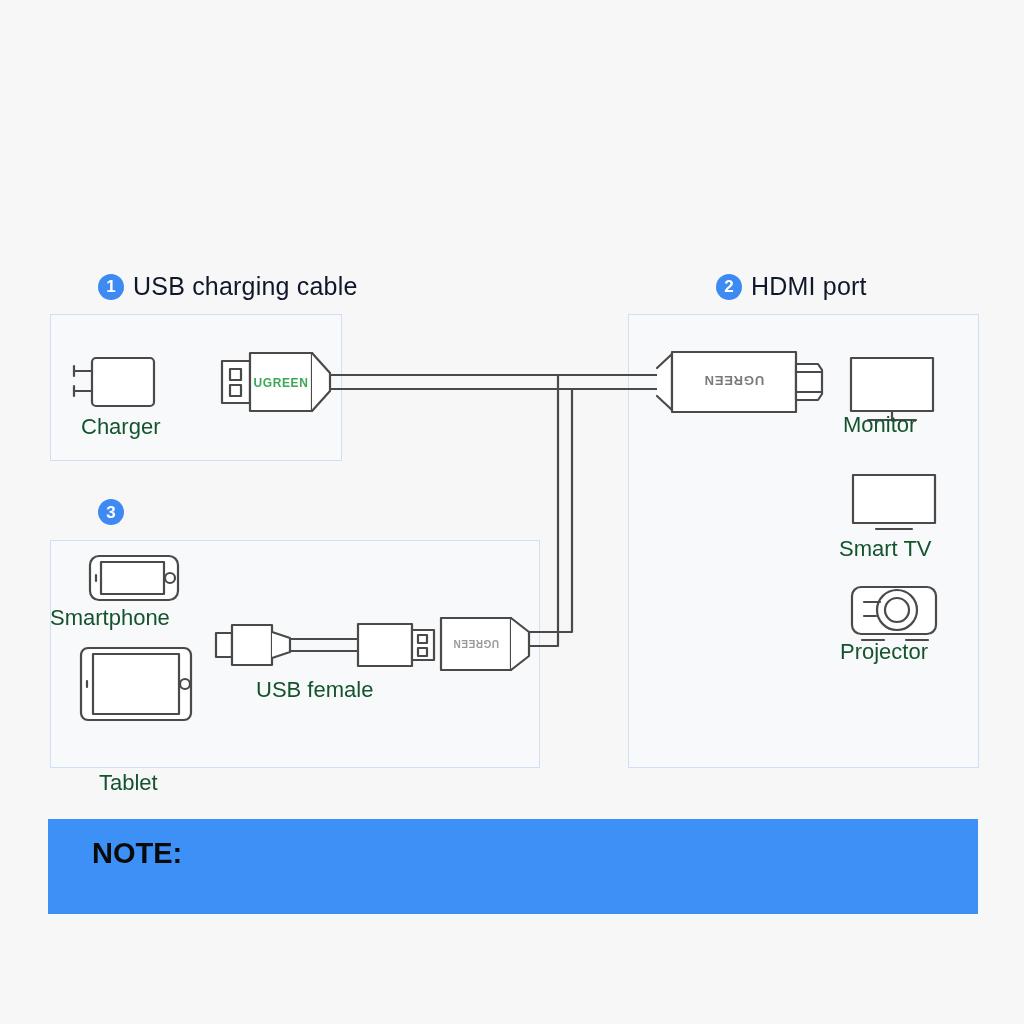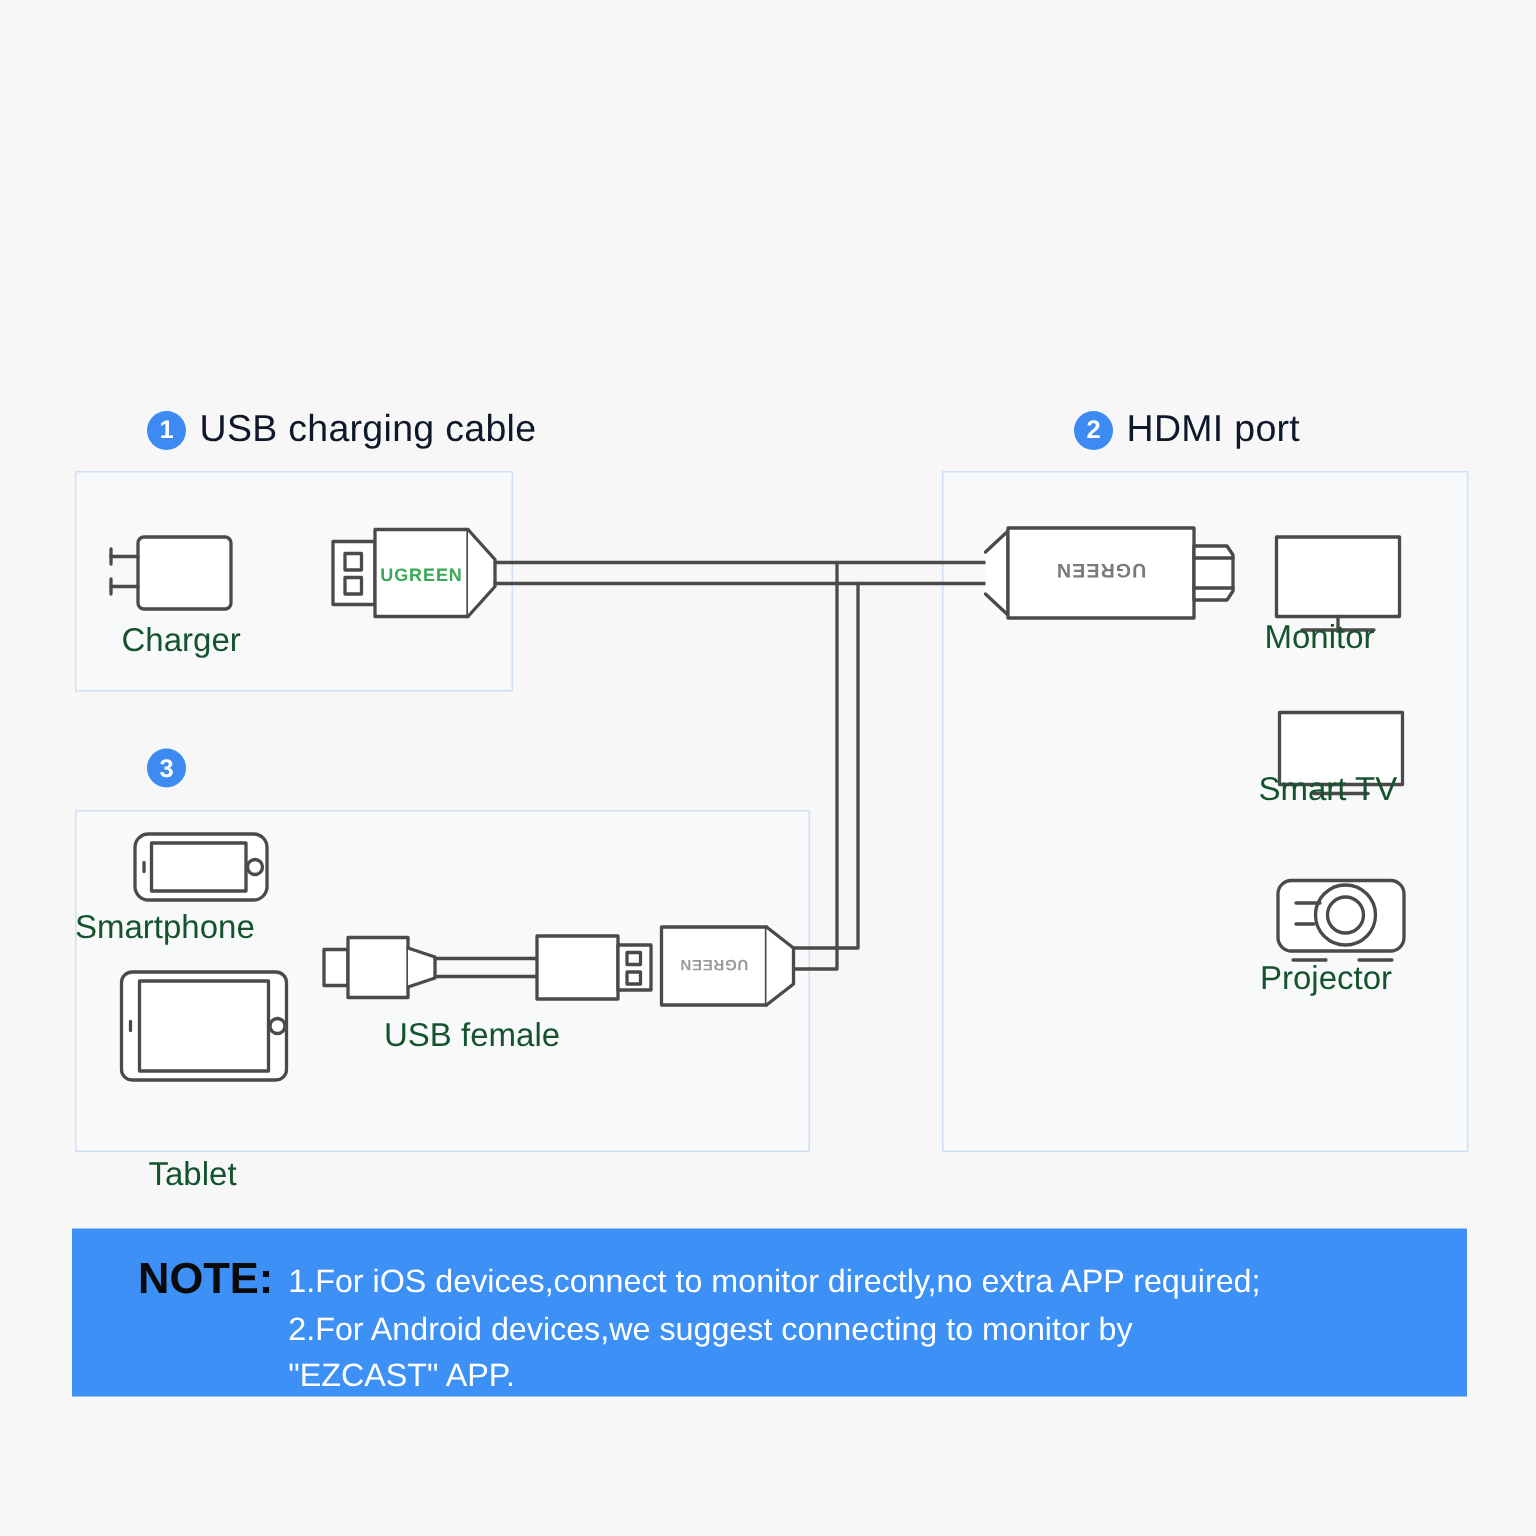--- a/index.html
+++ b/index.html
@@ -48,21 +48,21 @@
   #panel3{left:50px;top:540px;width:488px;height:226px;}
 
   
   .cap{position:absolute;color:#14532d;font-size:22px;white-space:nowrap;}
 
   
   #art{position:absolute;left:0;top:0;width:1024px;height:1024px;pointer-events:none;}
 
   
   .note-box{
-    position:absolute;left:48px;top:819px;width:930px;height:112px;
+    position:absolute;left:48px;top:819px;width:930px;height:95px;
     background:#3d90f5;
     display:flex;align-items:flex-start;
     padding:0;box-sizing:border-box;
   }
   .note-label{
     color:#0a0a0a;font-size:29px;font-weight:bold;
     margin:18px 0 0 44px;white-space:nowrap;
     font-family:"Liberation Sans", sans-serif;
   }
   .note-lines{
@@ -195,28 +195,23 @@
 
     <text x="281" y="387" font-family="Liberation Sans, sans-serif" font-size="12" font-weight="bold" letter-spacing="0.6" fill="#3aa856" text-anchor="middle">UGREEN</text>
 
     <text x="734" y="384" font-family="Liberation Sans, sans-serif" font-size="13" font-weight="bold" letter-spacing="0.8" fill="#7a7a7a" text-anchor="middle" transform="rotate(180 734 380)">UGREEN</text>
 
     <text x="476" y="648" font-family="Liberation Sans, sans-serif" font-size="10" font-weight="bold" letter-spacing="0.5" fill="#9a9a9a" text-anchor="middle" transform="rotate(180 476 644)">UGREEN</text>
   </svg>
 
   <div class="cap" style="left:81px;top:414px;">Charger</div>
   <div class="cap" style="left:843px;top:412px;">Monitor</div>
-  <div class="cap" style="left:839px;top:513px;">Smart TV</div>
+  <div class="cap" style="left:839px;top:536px;">Smart TV</div>
   <div class="cap" style="left:840px;top:639px;">Projector</div>
   <div class="cap" style="left:50px;top:605px;">Smartphone</div>
   <div class="cap" style="left:99px;top:730px;margin-top:40px;">Tablet</div>
   <div class="cap" style="left:256px;top:677px;">USB female</div>
 
   <div class="note-box">
     <div class="note-label">NOTE:</div>
-    <div class="note-lines">
-      <div>1.For iOS devices,connect to monitor directly,no extra APP required;</div>
-      <div>2.For Android devices,we suggest connecting to monitor by</div>
-      <div>"EZCAST" APP.</div>
-    </div>
   </div>
 
 </div>
 
 </body></html>

